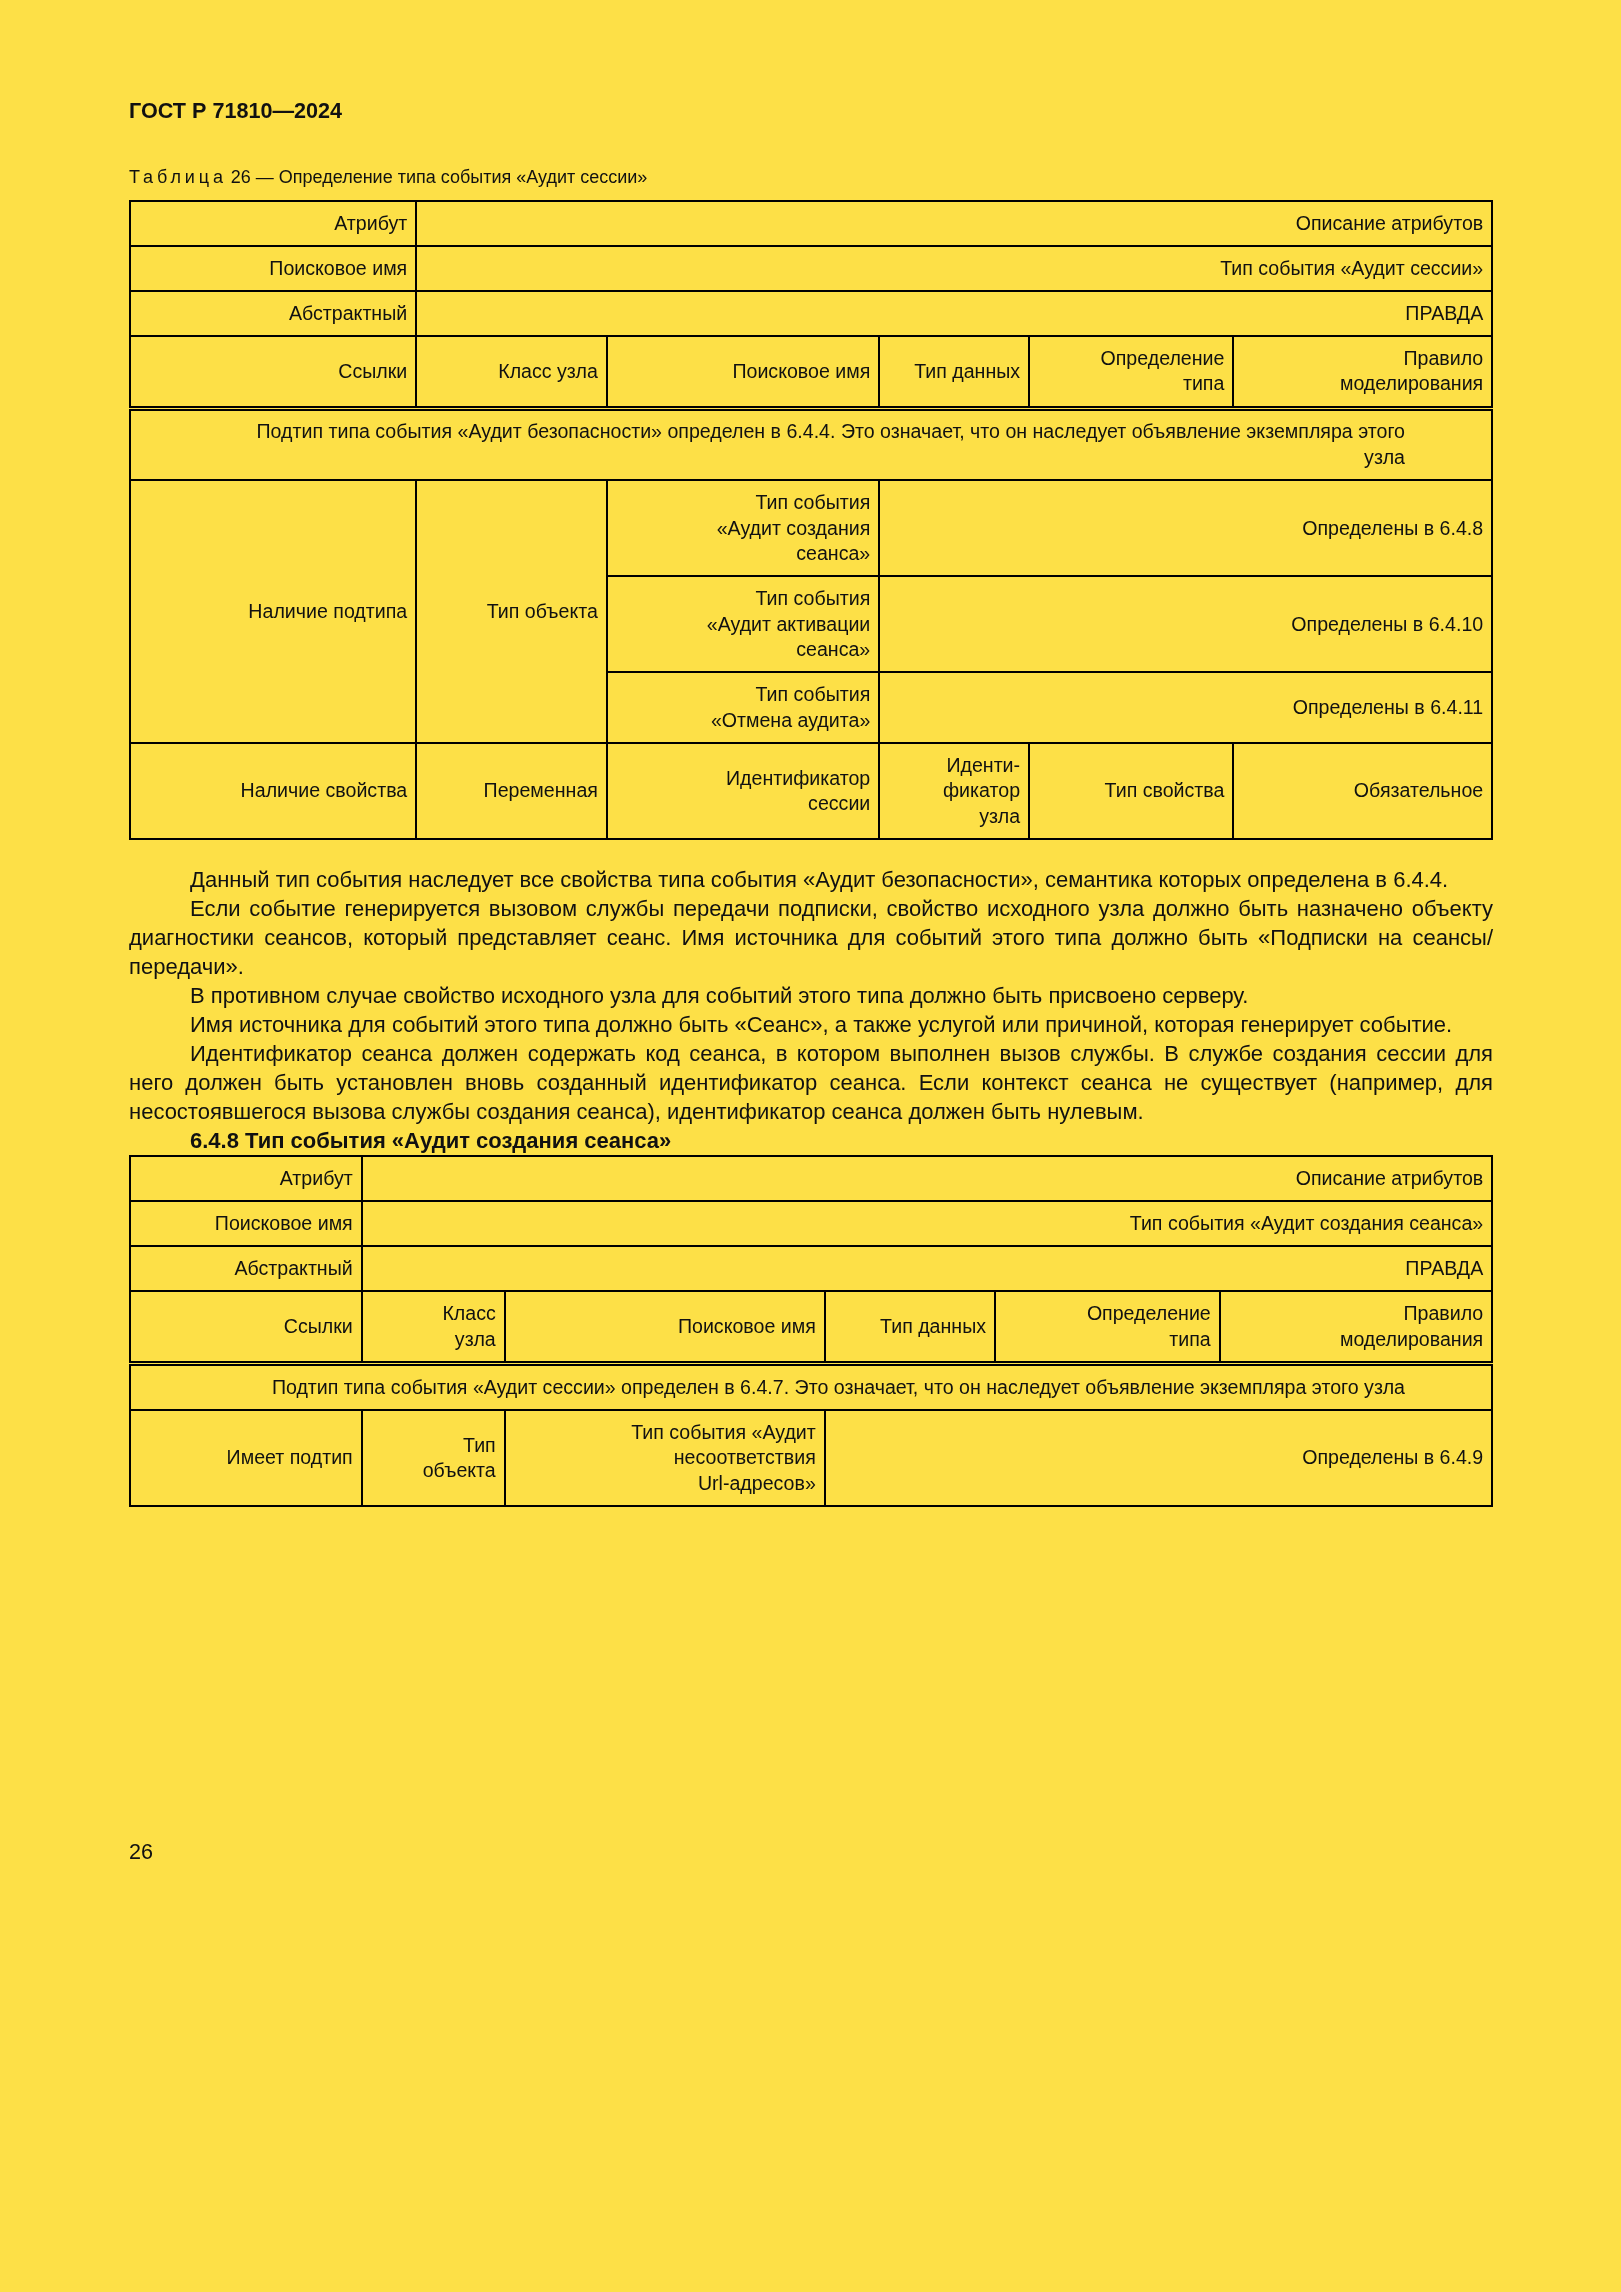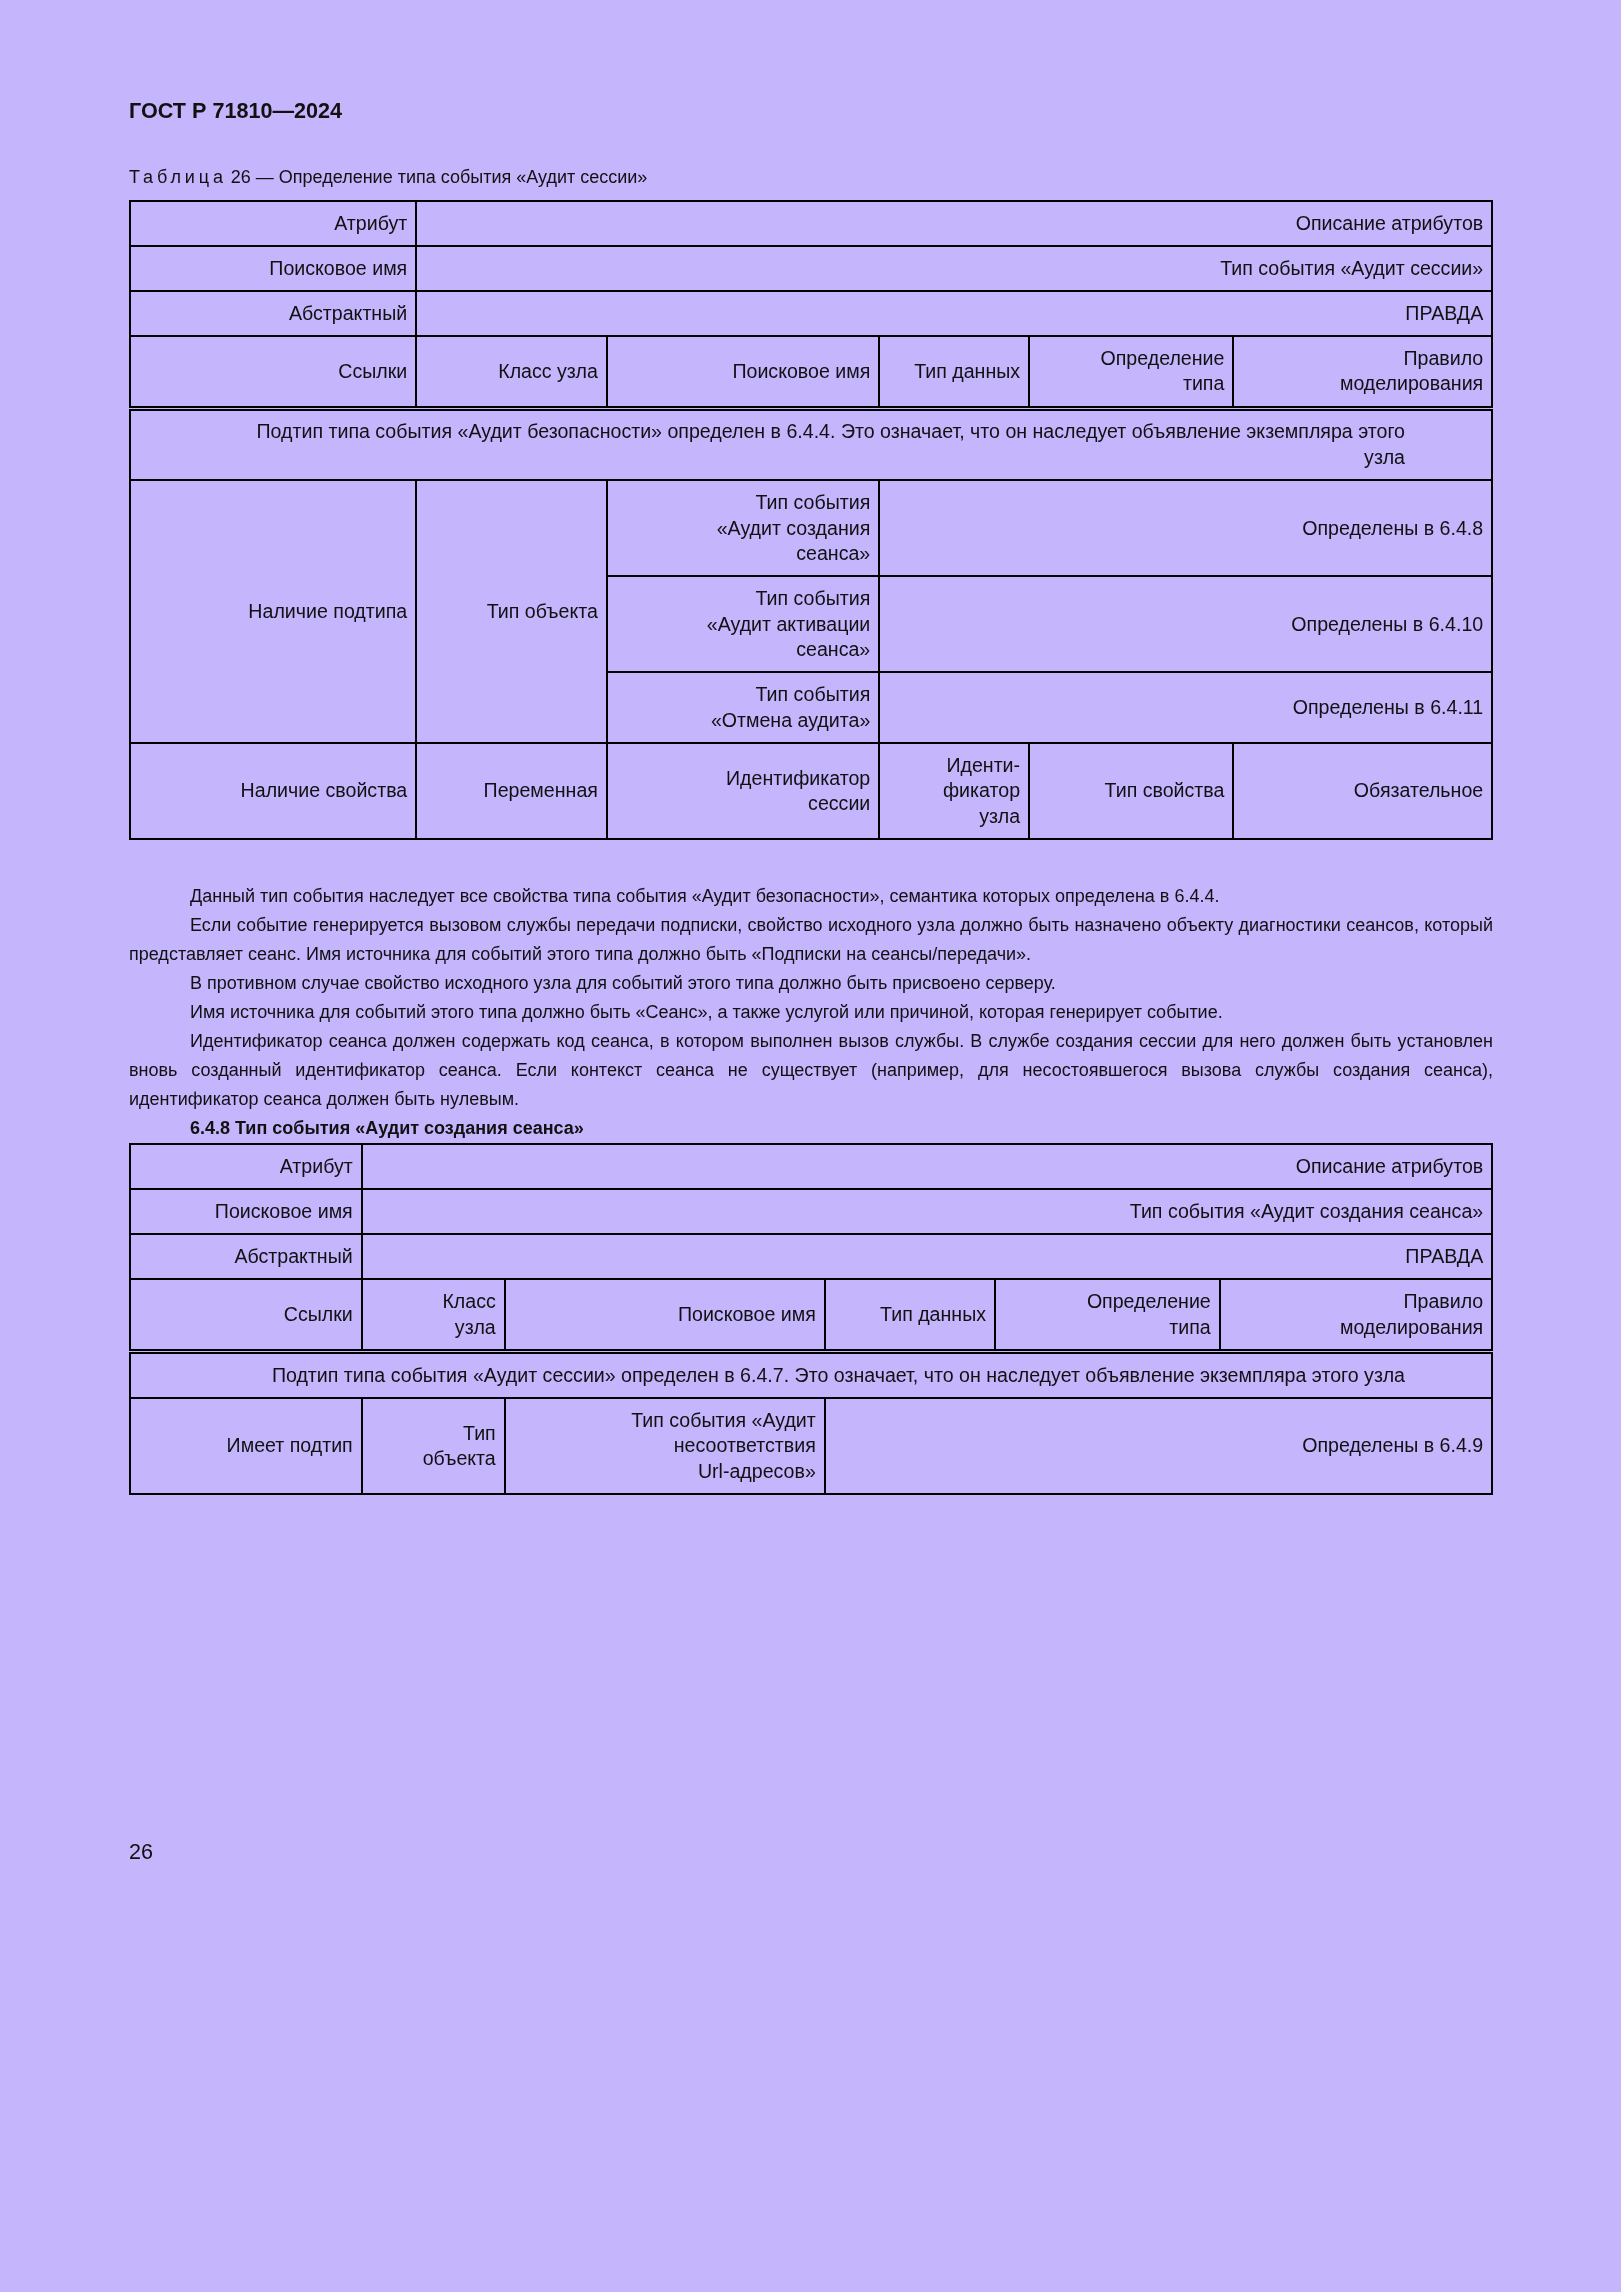--- a/index.html
+++ b/index.html
@@ -1,19 +1,19 @@
 <!DOCTYPE html>
 <html lang="ru"><head>
 <meta charset="utf-8">
 <style>
   * { box-sizing: border-box; }
   html, body { margin: 0; padding: 0; background: #ffffff; }
   .page {
     width: 1621px; height: 2293px;
-    background: #c4b5fd;
+    background: #fde047;
     position: relative;
     overflow: hidden;
     font-family: "Liberation Sans", "DejaVu Sans", sans-serif;
     color: #111111;
     margin: 0 auto;
   }
   .content { padding: 98px 128px 0 129px; }
 
   .doc-header { font-weight: bold; font-size: 21.6px; line-height: 25.5px; }
 
@@ -32,21 +32,21 @@
     padding: 8.8px 7.8px;
     text-align: right;
     vertical-align: middle;
     line-height: 25.5px;
     white-space: pre-line;
     overflow: hidden;
   }
   table.gost tr.head-row td { border-bottom: 5.9px double #000; }
   table.gost td.note { padding: 8.8px 86px; white-space: normal; border-radius: 13px; }
 
-  .body-text { margin-top: 42px; font-size: 18px; line-height: 29px; text-align: justify; }
+  .body-text { margin-top: 25px; font-size: 22px; line-height: 29px; text-align: justify; }
   .body-text p { margin: 0; text-indent: 61px; }
   .body-text p.bold { font-weight: bold; text-align: left; }
 
   .caption-27 { margin-top: 35px; }
 
   .page-number { position: absolute; left: 129px; top: 1839px; font-size: 21.6px; }
 </style>
 </head>
 <body>
 

